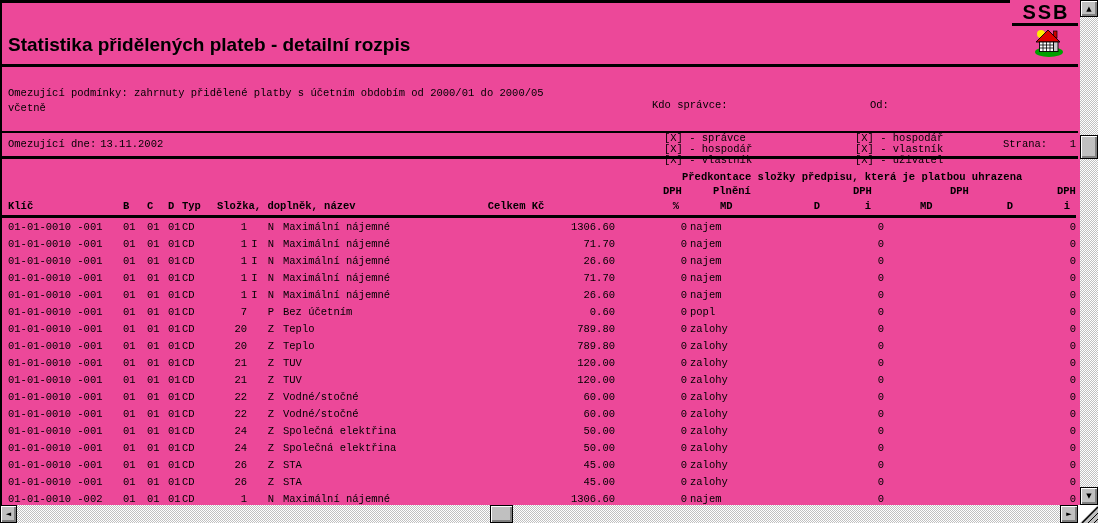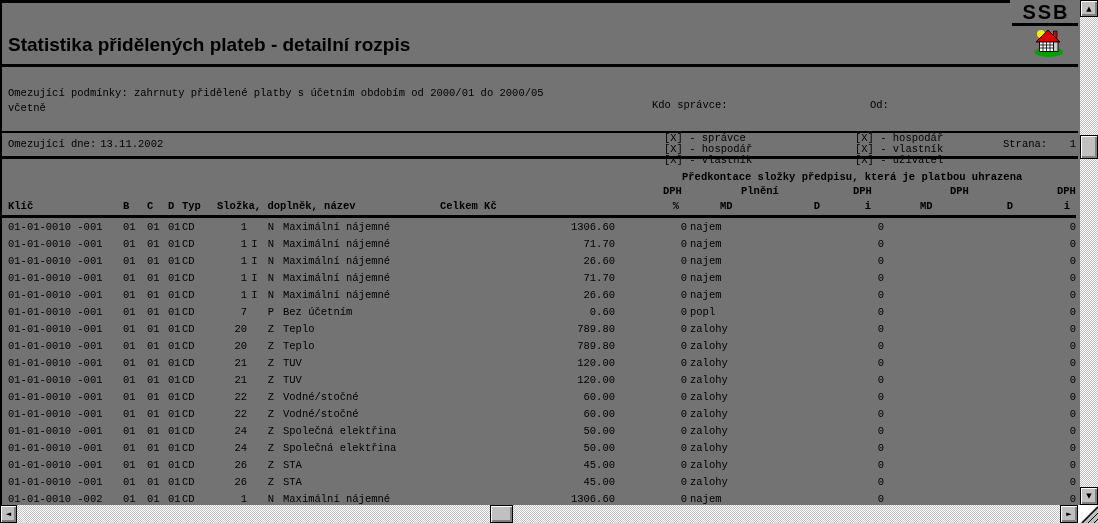--- a/index.html
+++ b/index.html
@@ -1,16 +1,16 @@
 <!DOCTYPE html>
 <html><head>
 <meta charset="utf-8">
 <style>
   html,body{margin:0;padding:0;background:#d8d8d8;}
-  #page{position:relative;width:1098px;height:523px;background:#737373;overflow:hidden;
+  #page{position:relative;width:1098px;height:523px;background:#ec4899;overflow:hidden;
         font-family:"Liberation Mono","DejaVu Sans Mono",monospace;font-size:10.5px;color:#000;}
   .abs{position:absolute;}
   .rule{position:absolute;background:#000;}
   
   #report-title{left:8px;top:34px;font-family:"Liberation Sans","DejaVu Sans",sans-serif;
     font-weight:bold;font-size:19px;white-space:nowrap;}
   #logo-text{left:1014px;top:1px;width:64px;text-align:center;font-family:"Liberation Sans",sans-serif;
     font-weight:800;font-size:20px;letter-spacing:2px;}
   #logo-underline{left:1012px;top:23px;width:66px;height:3px;}
   #conditions{left:8px;top:86px;line-height:15px;white-space:nowrap;}
@@ -20,21 +20,21 @@
   #from-block{left:855px;}
   #from-block .cb-label{padding-left:15px;}
   #printed-line{left:8px;top:138px;white-space:nowrap;}
   #printed-line .dt{padding-left:4px;}
   #page-line{left:1003px;top:138px;width:73px;display:flex;justify-content:space-between;}
   
   #group-header{left:682px;top:171px;font-weight:bold;white-space:nowrap;}
   .vat-h{position:absolute;top:185px;font-weight:bold;}
   #hdr-row{left:8px;top:199px;width:1068px;display:grid;line-height:14px;font-weight:bold;
     grid-template-columns:115px 24px 21px 14px 35px 223px 175px 72px 73px 60px 64px 56px 73px 63px;}
-  .h-celkem{text-align:left;padding-right:23px;}
+  .h-celkem{text-align:center;padding-right:23px;}
   .h-pct{text-align:right;padding-right:8px;}
   .h-md1{padding-left:33px;}
   .h-d1{text-align:right;}
   .h-i1{text-align:right;padding-right:13px;}
   .h-md2{padding-left:36px;}
   .h-d2{text-align:right;}
   .h-i2{text-align:right;padding-right:6px;}
   
   #table-rows{left:8px;top:219px;width:1068px;}
   .trow{display:grid;height:17px;line-height:17px;white-space:nowrap;
@@ -111,21 +111,21 @@
     <span>Omezující dne:</span><span class="dt">13.11.2002</span>
   </div>
   <div class="abs" id="page-line">
     <span>Strana:</span>
     <span>1</span>
   </div>
 
   <div class="abs" id="group-header">Předkontace složky předpisu, která je platbou uhrazena</div>
 
   <span class="vat-h" style="left:663px;">DPH</span>
-  <span class="vat-h" style="left:713px;margin-left:28px;">Plnění</span>
+  <span class="vat-h" style="left:713px;">Plnění</span>
   <span class="vat-h" style="left:853px;">DPH</span>
   <span class="vat-h" style="left:950px;">DPH</span>
   <span class="vat-h" style="left:1057px;">DPH</span>
 
   <div class="abs" id="hdr-row">
     <span>Klíč</span>
     <span>B</span>
     <span>C</span>
     <span>D</span>
     <span>Typ</span>

